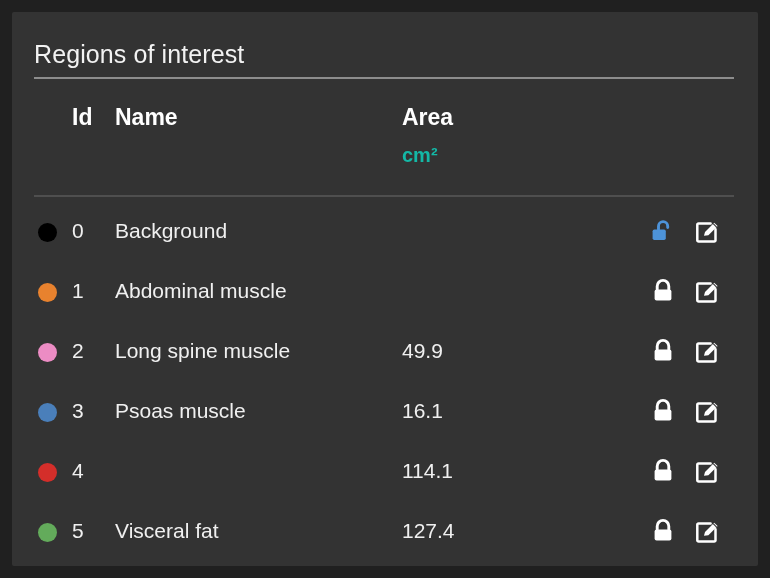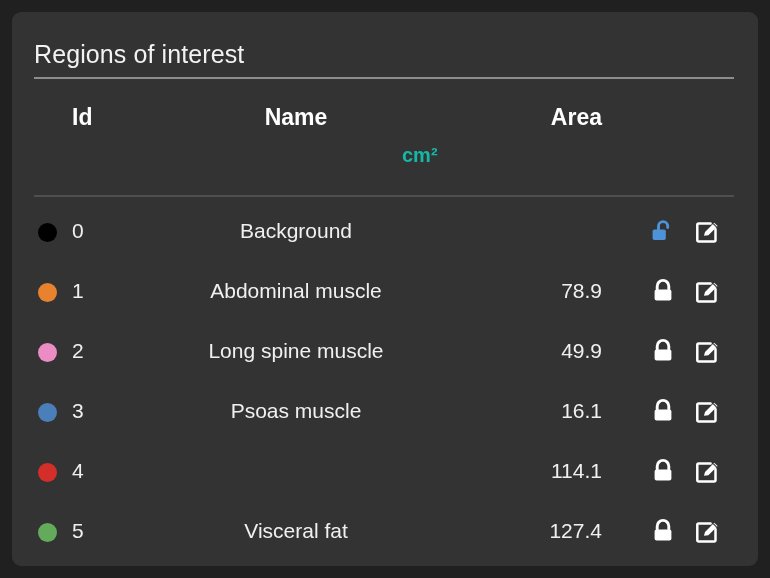--- a/index.html
+++ b/index.html
@@ -15,21 +15,21 @@
     overflow: hidden;
   }
 
   .card {
     position: absolute;
     left: 12px;
     top: 12px;
     width: 746px;
     height: 554px;
     background: #333333;
-    border-radius: 9px;
+    border-radius: 2px;
     box-sizing: border-box;
     overflow: hidden;
   }
 
   
   .card-title {
     position: absolute;
     left: 22px;
     top: 28px;
     font-size: 25px;
@@ -50,22 +50,22 @@
   
   .table {
     position: absolute;
     left: 0;
     top: 86px;
     width: 746px;
   }
 
   .col-dot    { position: absolute; left: 26px;  width: 26px;  text-align: left; }
   .col-id     { position: absolute; left: 60px;  width: 34px;  text-align: left; }
-  .col-name   { position: absolute; left: 103px; width: 280px; text-align: center; margin-left: 41px; }
-  .col-area   { position: absolute; left: 390px; width: 200px; text-align: right; }
+  .col-name   { position: absolute; left: 103px; width: 280px; text-align: left; }
+  .col-area   { position: absolute; left: 390px; width: 200px; text-align: left; }
   .col-lock   { position: absolute; left: 637px; width: 38px; }
   .col-edit   { position: absolute; left: 681px; width: 38px; }
 
   .head-row {
     position: relative;
     height: 90px;
   }
   .head-label {
     font-size: 23px;
     font-weight: bold;
@@ -167,21 +167,20 @@
               <path d="M17.6 5.4 H5.6 a1.3 1.3 0 0 0 -1.3 1.3 V22.3 a1.3 1.3 0 0 0 1.3 1.3 H21.2 a1.3 1.3 0 0 0 1.3 -1.3 V11.2" fill="none" stroke="#ffffff" stroke-width="2.5" stroke-linejoin="round" stroke-linecap="round"></path>
               <path d="M11.0 17.7 L12.0 13.9 L21.2 4.7 L24.6 8.1 L15.4 17.3 Z" fill="#ffffff"></path>
               <path d="M20.2 5.7 L23.6 9.1" fill="none" stroke="#333333" stroke-width="1.1"></path>
             </svg>
           </span>
         </div>
         <div class="row">
           <span class="dot col-dot" style="background:#e8822e"></span>
           <span class="cell-id col-id">1</span>
           <span class="cell-name col-name">Abdominal muscle</span>
-          <span class="cell-area col-area">78.9</span>
           <span class="icon-btn col-lock">
             <svg width="28" height="28" viewBox="0 0 28 28">
               <path d="M8.2 11.5 V8.2 a5.8 5.8 0 0 1 11.6 0 V11.5" fill="none" stroke="#ffffff" stroke-width="2.9" stroke-linecap="round"></path>
               <rect x="5.6" y="11.4" width="16.8" height="11.2" rx="2" fill="#ffffff"></rect>
             </svg>
           </span>
           <span class="icon-btn col-edit">
             <svg width="28" height="28" viewBox="0 0 28 28">
               <path d="M17.6 5.4 H5.6 a1.3 1.3 0 0 0 -1.3 1.3 V22.3 a1.3 1.3 0 0 0 1.3 1.3 H21.2 a1.3 1.3 0 0 0 1.3 -1.3 V11.2" fill="none" stroke="#ffffff" stroke-width="2.5" stroke-linejoin="round" stroke-linecap="round"></path>
               <path d="M11.0 17.7 L12.0 13.9 L21.2 4.7 L24.6 8.1 L15.4 17.3 Z" fill="#ffffff"></path>

